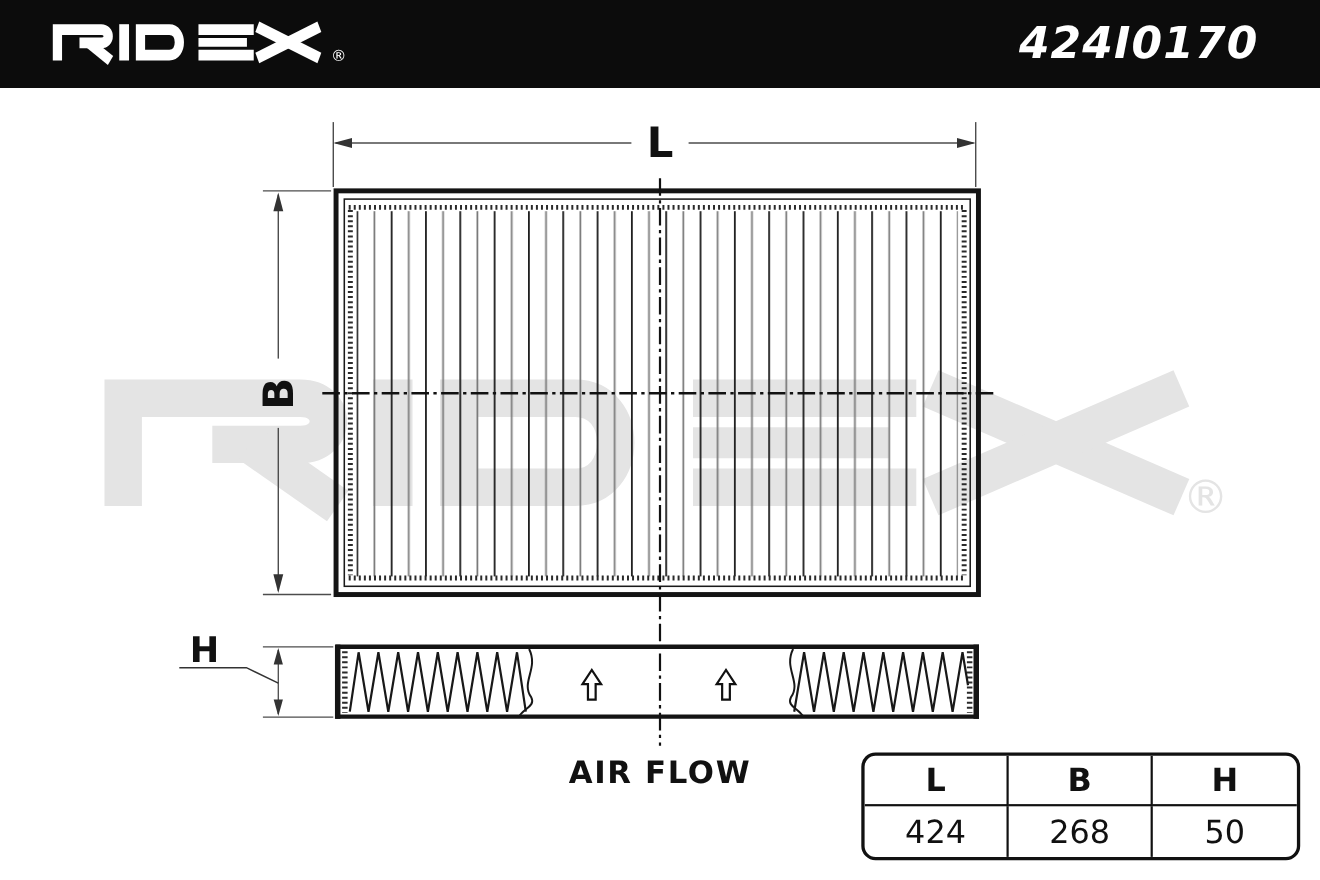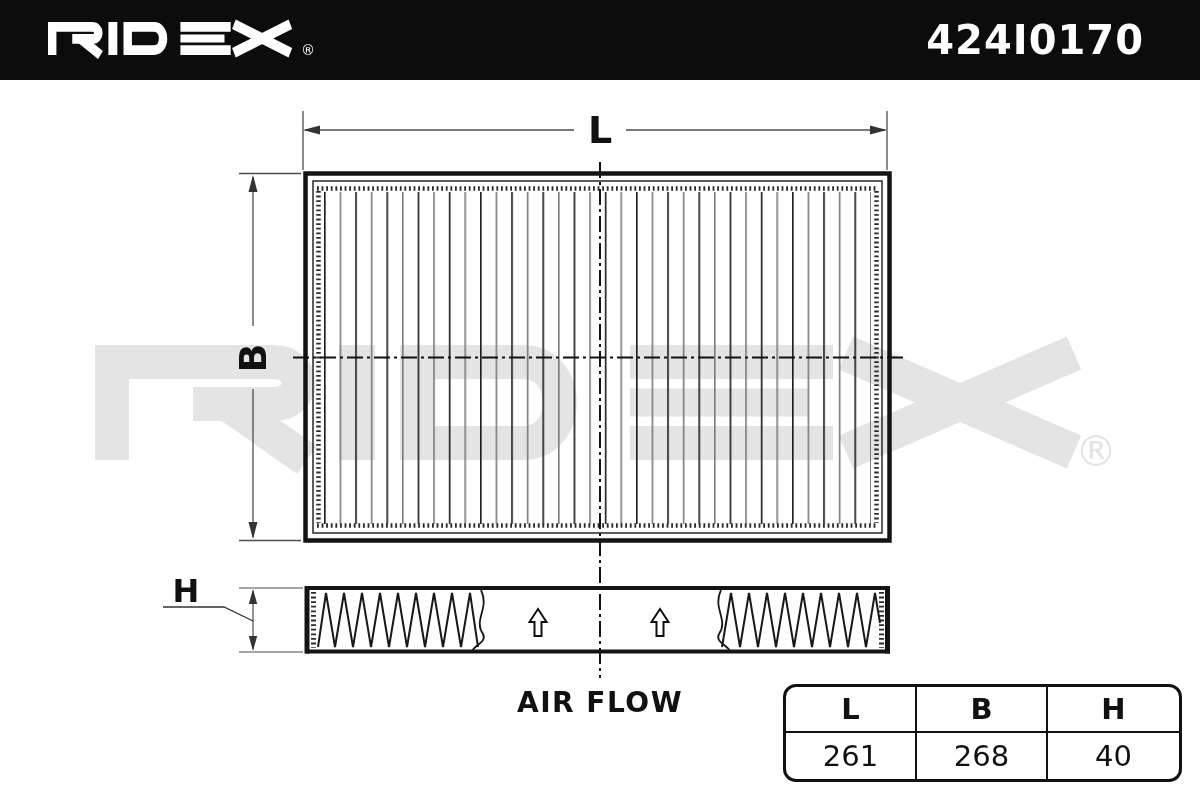--- a/index.html
+++ b/index.html
@@ -4,21 +4,21 @@
 <style>
   html,body{margin:0;padding:0;background:#ffffff;}
   body{font-family:"DejaVu Sans","Liberation Sans",sans-serif;}
   .stage{position:relative;width:1200px;height:800px;overflow:hidden;background:#ffffff;}
 
   
   .header{position:absolute;left:0;top:0;width:1200px;height:80px;background:#0c0c0c;
           display:flex;align-items:center;justify-content:space-between;
           padding:0 56px 0 48px;box-sizing:border-box;z-index:5;}
   .logo-wrap{display:flex;align-items:flex-start;}
-  .part-number{color:#ffffff;font-size:40px;font-weight:bold;letter-spacing:1px;line-height:80px;}
+  .part-number{color:#ffffff;font-size:40px;font-weight:bold;letter-spacing:1px;line-height:80px;font-style:italic;}
 
   
   .watermark-layer{position:absolute;left:0;top:0;z-index:1;}
   .drawing-layer{position:absolute;left:0;top:0;z-index:2;}
 
   
   .spec-table{position:absolute;left:783px;top:684px;width:399px;height:98px;
               box-sizing:border-box;border:3px solid #111111;border-radius:13px;
               display:grid;grid-template-columns:1fr 1fr 1fr;grid-template-rows:1fr 1fr;
               overflow:hidden;background:transparent;z-index:3;}
@@ -125,23 +125,23 @@
     </g>
     <text x="186" y="602" text-anchor="middle" font-size="32" font-weight="bold" fill="#111">H</text>
 
     <text x="600" y="712" text-anchor="middle" font-size="28" font-weight="bold" fill="#111" letter-spacing="1.5">AIR FLOW</text>
   </svg>
 
   <div class="spec-table">
     <div class="cell head c0">L</div>
     <div class="cell head c1">B</div>
     <div class="cell head">H</div>
-    <div class="cell c0">261</div>
+    <div class="cell c0">424</div>
     <div class="cell c1">268</div>
-    <div class="cell">40</div>
+    <div class="cell">50</div>
   </div>
 
   <div class="header">
     <div class="logo-wrap">
       <svg width="250" height="33" viewBox="0 0 1010 115" preserveAspectRatio="none" overflow="visible" role="img" aria-label="RIDEX">
         <use href="#ridex-logo" stroke="#ffffff"></use>
       </svg>
       <svg width="16" height="16" style="margin:20px 0 0 3px">
         <text x="0" y="13" font-size="14" fill="#ffffff">®</text>
       </svg>

